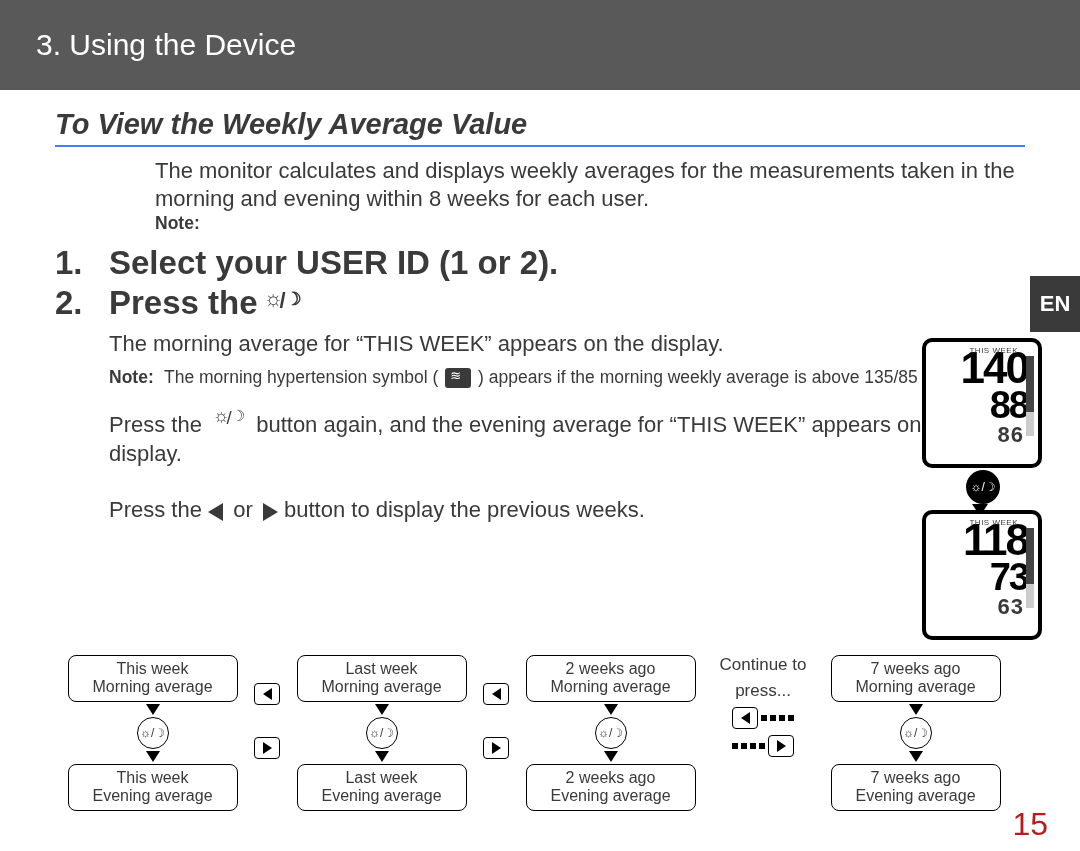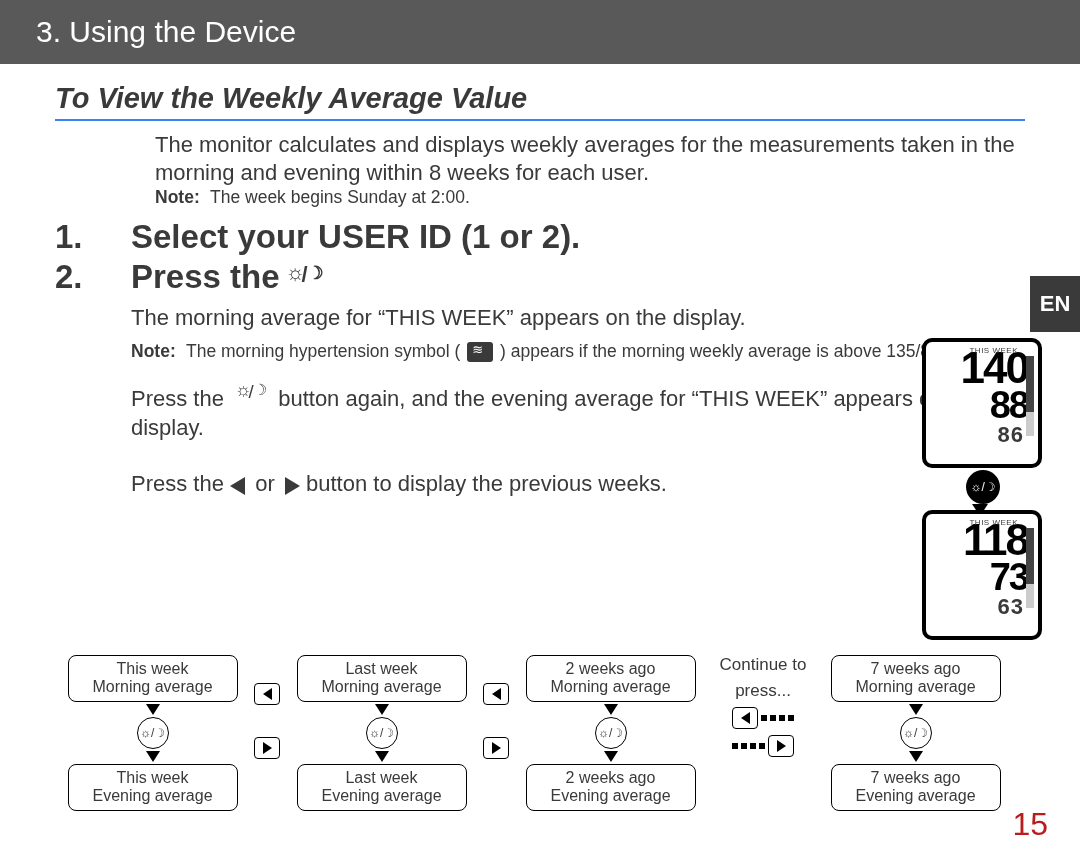--- a/index.html
+++ b/index.html
@@ -7,21 +7,21 @@
   body {
     width:1080px; height:851px;
     background:#ffffff;
     font-family: Arial, Helvetica, sans-serif;
     color:#3a3a3a;
     position:relative;
   }
   .header-bar {
     background:#595959;
     color:#fff;
-    height:64px;
+    height:90px;
     padding-left:36px;
     display:flex;
     align-items:center;
     font-size:30px;
     font-weight:400;
   }
   .content {
     padding: 18px 55px 0 55px;
     position:relative;
   }
@@ -38,21 +38,21 @@
     font-size:22px;
     line-height:1.28;
     padding-left:100px;
   }
   .note-row { display:flex; font-size:17.5px; padding-left:100px; margin-bottom:10px; }
   .note-label { font-weight:700; min-width:55px; }
   .note-body { flex:1; }
   ol.steps { list-style:none; margin:0; padding:0; }
   ol.steps > li { display:flex; margin-bottom:2px; }
   .step-num { font-size:33px; font-weight:700; min-width:54px; }
-  .step-body { flex:1;margin-left:22px; }
+  .step-body { flex:1; }
   .step-head { font-size:33px; font-weight:700; display:flex; align-items:center; flex-wrap:wrap; gap:6px; }
   .step-text { font-size:22px; line-height:1.3; margin-top:8px; }
   .subnote { display:flex; font-size:17.5px; margin-top:8px; }
   .subnote .note-label { min-width:55px; }
   .sun-moon {
     width:38px; height:26px;
     position:relative;
     display:inline-block;
   }
   .sun-moon::before {
@@ -149,21 +149,20 @@
 
 <div class="en-tab">
   <span>EN</span>
 </div>
 
 <div class="content">
   <div class="section-title">To View the Weekly Average Value</div>
   <div class="intro">The monitor calculates and displays weekly averages for the measurements taken in the morning and evening within 8 weeks for each user.</div>
   <div class="note-row">
     <span class="note-label">Note:</span>
-    <span class="note-body">The week begins Sunday at 2:00.</span>
   </div>
 
   <ol class="steps">
     <li>
       <div class="step-num">1.</div>
       <div class="step-body">
         <div class="step-head">Select your USER ID (1 or 2).</div>
       </div>
     </li>
     <li>

